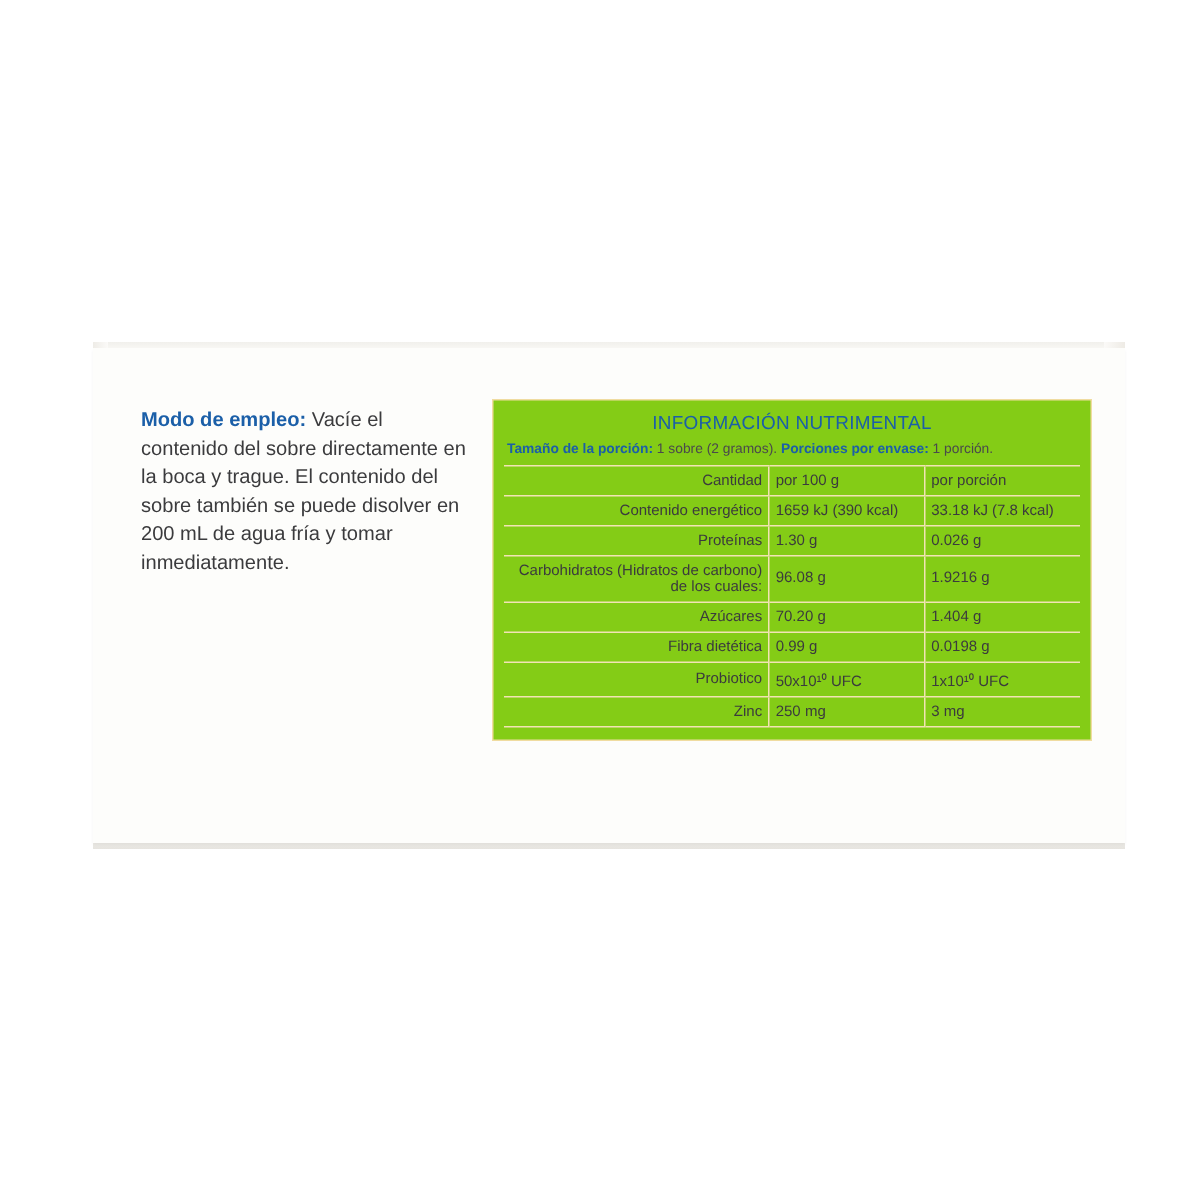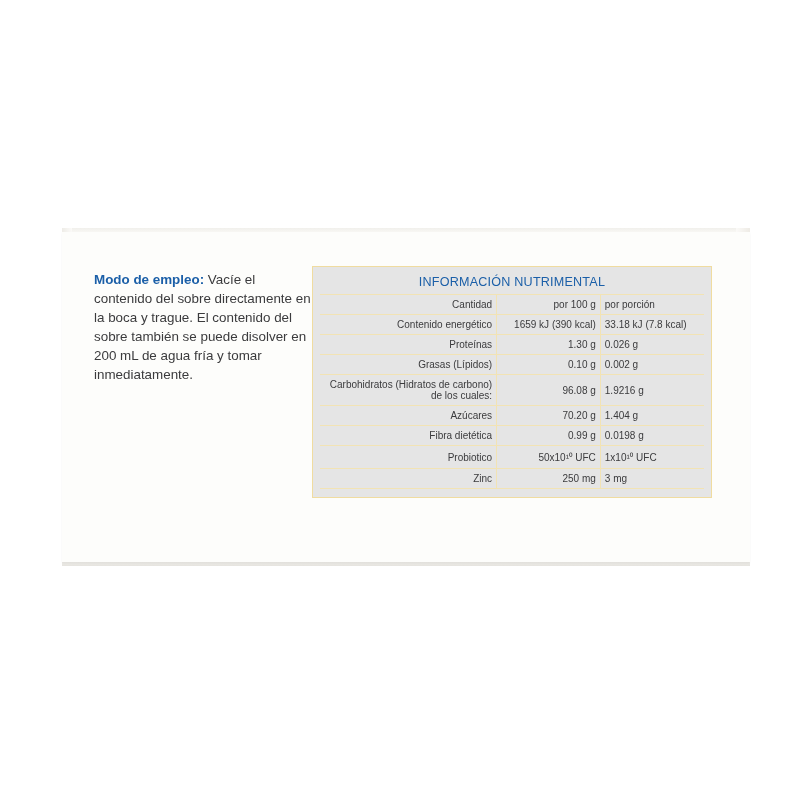--- a/index.html
+++ b/index.html
@@ -81,25 +81,25 @@
     color: #1b5fa8;
     font-weight: bold;
   }
   .italic {
     font-style: italic;
   }
 
   
   .nutri {
     position: absolute;
-    left: 250px;
+    left: 266px;
     top: 34px;
     width: 400px;
     border: 1px solid #f0dca0;
-    background: #e5e5e5;
+    background: #84cc16;
     padding: 6px 7px 8px 7px;
     box-sizing: border-box;
   }
   .nutri-title {
     text-align: center;
     color: #1b5fa8;
     font-size: 12.6px;
     letter-spacing: 0.2px;
     margin: 2px 0 5px 0;
   }
@@ -125,21 +125,21 @@
   table.nutri-table tr.headrow td {
     border-top: 1px solid #f2e3b4;
   }
   table.nutri-table td.c1 {
     width: 46%;
     text-align: right;
     padding-left: 5px;
   }
   table.nutri-table td.c2 {
     width: 27%;
-    text-align: right;
+    text-align: left;
     border-left: 1px solid #f2e3b4;
   }
   table.nutri-table td.c3 {
     width: 27%;
     text-align: left;
     border-left: 1px solid #f2e3b4;
   }
   table.nutri-table tr.last td {
     border-bottom: 1px solid #f2e3b4;
     margin-top: 28px;
@@ -163,45 +163,43 @@
         <span class="lead">Modo de empleo:</span><span> Vacíe el contenido del sobre directamente en la boca y trague. El contenido del sobre también se puede disolver en 200 mL de agua fría y tomar inmediatamente.</span>
       </p>
 
 
     </div>
 
     <div class="nutri">
 
       <div class="nutri-title">INFORMACIÓN NUTRIMENTAL</div>
 
+      <div class="nutri-serving">
+        <b>Tamaño de la porción:</b><span> 1 sobre (2 gramos). </span><b>Porciones por envase:</b><span> 1 porción.</span>
+      </div>
 
       <table class="nutri-table">
         <tbody>
           <tr class="headrow">
             <td class="c1">Cantidad</td>
             <td class="c2">por 100 g</td>
             <td class="c3">por porción</td>
           </tr>
 
           <tr>
             <td class="c1">Contenido energético</td>
             <td class="c2">1659 kJ (390 kcal)</td>
             <td class="c3">33.18 kJ (7.8 kcal)</td>
           </tr>
           <tr>
             <td class="c1">Proteínas</td>
             <td class="c2">1.30 g</td>
             <td class="c3">0.026 g</td>
           </tr>
           <tr>
-            <td class="c1">Grasas (Lípidos)</td>
-            <td class="c2">0.10 g</td>
-            <td class="c3">0.002 g</td>
-          </tr>
-          <tr>
             <td class="c1">Carbohidratos (Hidratos de carbono) de los cuales:</td>
             <td class="c2">96.08 g</td>
             <td class="c3">1.9216 g</td>
           </tr>
           <tr>
             <td class="c1">Azúcares</td>
             <td class="c2">70.20 g</td>
             <td class="c3">1.404 g</td>
           </tr>
           <tr>

